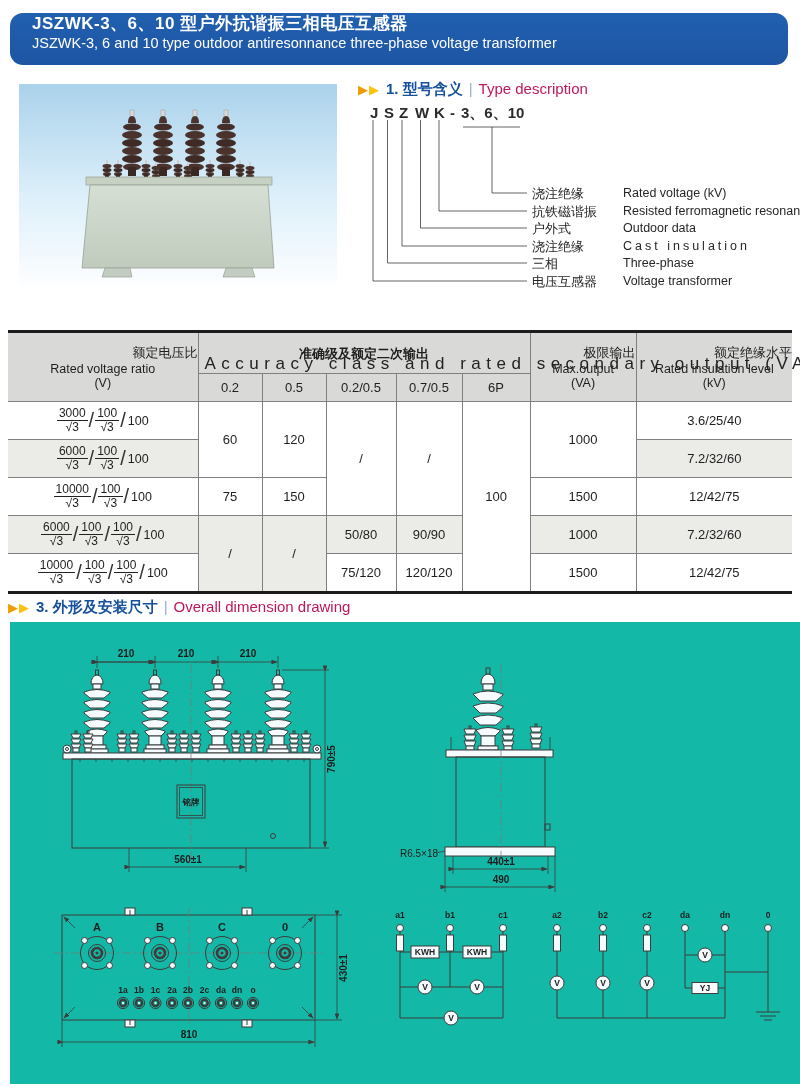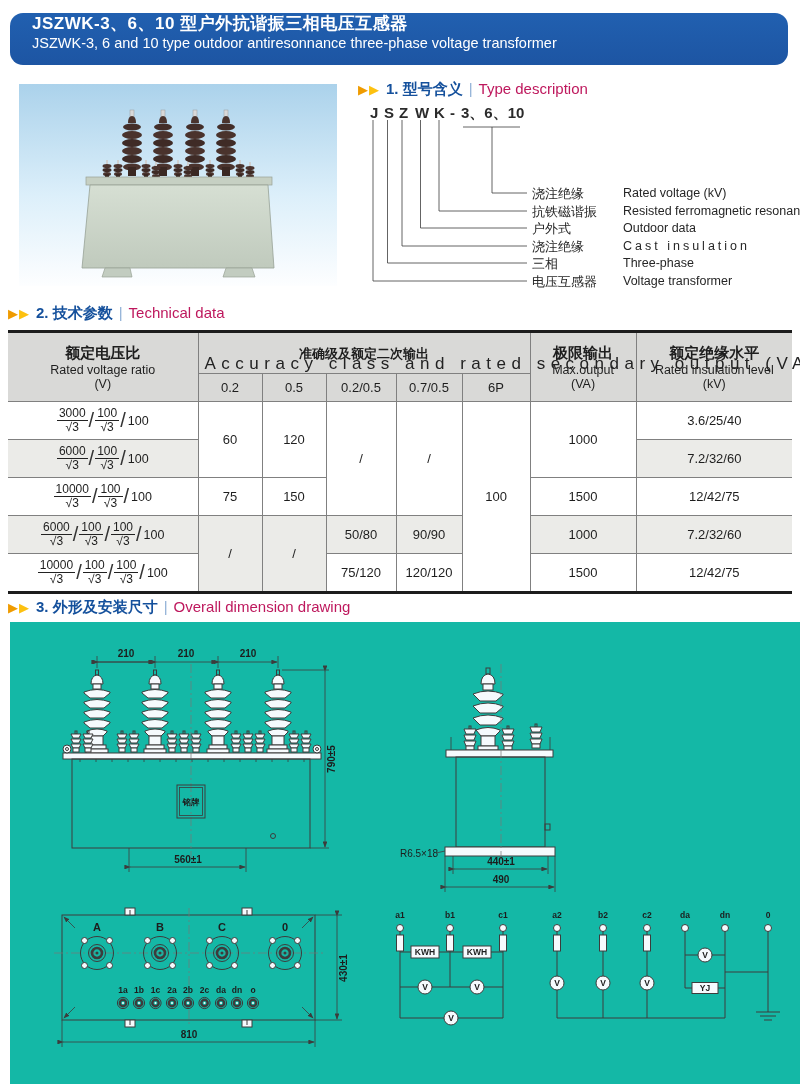--- a/index.html
+++ b/index.html
@@ -37,21 +37,21 @@
     table-layout:fixed;font-size:13px;color:#1e1e1e;
     border-top:3px solid #1c1c1c;border-bottom:3px solid #1c1c1c;}
   .spec-table th,.spec-table td{border:1px solid #808080;text-align:center;vertical-align:middle;padding:0;}
   .spec-table th:first-child,.spec-table td:first-child{border-left:none;}
   .spec-table th:last-child,.spec-table td:last-child{border-right:none;}
   .spec-table thead th{background:#d9d9d7;font-weight:400;}
   .spec-table thead tr.h1 th{height:40px;}
   .spec-table thead tr.h2 th{height:27px;}
   .spec-table tbody td{height:37px;background:#fff;}
   .spec-table tbody tr.shaded td{background:#ebebe8;}
-  .hcn{font-weight:700;font-size:15px;}
+  .hcn{font-weight:400;font-size:13px;text-align:right;}
   .hen{font-weight:400;font-size:12.5px;}
   .gh{position:relative;}
   .gh .gh-cn{font-weight:700;margin-top:2px;}
   .gh .gh-en{position:absolute;left:6px;top:21px;white-space:nowrap;letter-spacing:5.5px;
     font-size:17px;color:#222;z-index:5;pointer-events:none;font-weight:400;}
   .frac{display:inline-block;vertical-align:middle;text-align:center;line-height:1.1;font-size:12px;}
   .fn{display:block;border-bottom:1px solid #222;padding:0 2px;}
   .fd{display:block;}
   .fs{display:inline-block;vertical-align:middle;margin:0 1px;font-size:20px;font-weight:300;color:#333;}
   .fs::before{content:"/";}
@@ -173,23 +173,20 @@
   </div>
   <div class="td-label" style="left:532px;top:255px;">
     <span class="cn">三相</span>
     <span class="en">Three-phase</span>
   </div>
   <div class="td-label" style="left:532px;top:273px;">
     <span class="cn">电压互感器</span>
     <span class="en">Voltage transformer</span>
   </div>
 
-  <div class="sec" style="left:8px;top:304px;">
-    <span class="arr1">▶</span><span class="arr2">▶</span><span class="num">2.</span>&nbsp;<span class="cn">技术参数</span><span class="sep">|</span><span class="en">Technical data</span>
-  </div>
 
   <table class="spec-table">
     <colgroup>
       <col style="width:190px">
         <col style="width:64px">
         <col style="width:64px">
       <col style="width:70px">
         <col style="width:66px">
         <col style="width:68px">
       <col style="width:106px">

